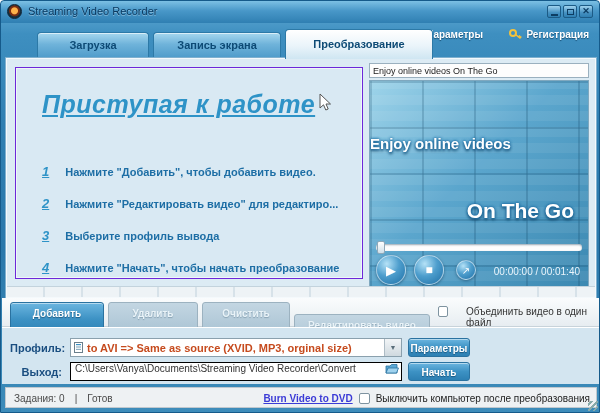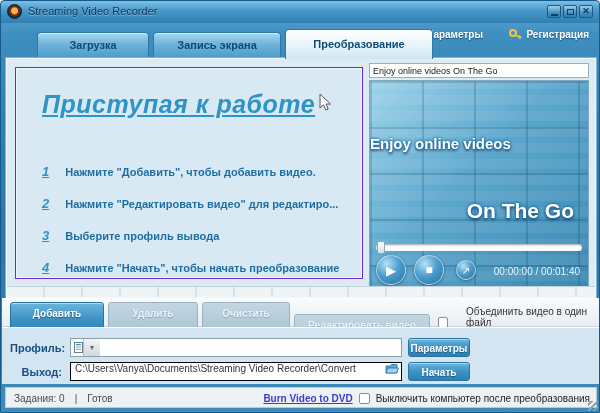--- a/index.html
+++ b/index.html
@@ -84,21 +84,21 @@
     background:linear-gradient(180deg,#fafcfd 0%,#e7edf1 100%); border-bottom:1px solid #c8d3da; }
   .tb-btn { position:absolute; top:4px; height:34px; border-radius:3px; font-size:10px; font-weight:bold;
     text-align:center; padding-top:5px; }
   .tb-on { background:linear-gradient(180deg,#6cb6e0 0%,#3d92c4 50%,#2d80b3 100%); border:1px solid #2a72a0;
     color:#fff; text-shadow:0 1px 1px rgba(0,40,70,.5); box-shadow:inset 0 1px 0 rgba(255,255,255,.5); }
   .tb-off { background:linear-gradient(180deg,#c3d6e2 0%,#a8c2d2 100%); border:1px solid #9cb2c0;
     color:#e9f3f8; text-shadow:0 1px 1px rgba(90,120,140,.5); }
   .b-add{ left:8px; width:94px; } .b-del{ left:106px; width:90px; } .b-clr{ left:200px; width:88px; }
   .b-edit{ left:292px; width:136px;margin-top:12px; }
   .checkbox { width:11px; height:11px; background:#fff; border:1px solid #7e93a0; border-radius:2px; display:inline-block; }
-  .merge { position:absolute; left:436px; top:8px; display:flex; align-items:flex-end; gap:18px; font-size:10px; color:#333; }
+  .merge { position:absolute; left:436px; top:8px; display:flex; align-items:flex-start; gap:18px; font-size:10px; color:#333; }
   
   .lower { position:absolute; left:1px; top:326px; width:598px; height:57px; background:#d3e5f0; border-top:1px solid #fff; }
   .fld-label { position:absolute; width:52px; text-align:right; font-size:11px; font-weight:bold; color:#1a4e80; }
   .l1 { left:8px; top:14px; } .l2 { left:8px; top:38px; }
   .combo { position:absolute; left:68px; top:10px; width:332px; height:19px; background:#fff; border:1px solid #8aa0ad;
     display:flex; align-items:center; }
   .combo-text { flex:1; font-size:11px; font-weight:bold; color:#c64b1e; padding-left:4px; white-space:nowrap; overflow:hidden; }
   .combo-arrow { width:17px; height:17px; background:linear-gradient(180deg,#f2f5f7,#cfd9df); border-left:1px solid #aebcc5;
     font-size:7px; color:#5a6e7a; display:flex; align-items:center; justify-content:center; }
   .pathbox { position:absolute; left:68px; top:34px; width:332px; height:19px; background:#fff; border:1px solid #000000;
@@ -226,20 +226,21 @@
 
   <div class="lower">
     <div class="fld-label l1">Профиль:</div>
     <div class="combo">
       <svg class="file-icon" width="9" height="11" viewBox="0 0 9 11">
         <rect x="0.5" y="0.5" width="8" height="10" fill="#fff" stroke="#6a7f8c"></rect>
         <rect x="2" y="2" width="5" height="1.2" fill="#3d92c4"></rect>
           <rect x="2" y="4.4" width="5" height="1.2" fill="#8fb0c2"></rect>
         <rect x="2" y="6.8" width="5" height="1.2" fill="#8fb0c2"></rect>
       </svg>
+      <span class="combo-text">to AVI =&gt; Same as source (XVID, MP3, orginal size)</span>
       <span class="combo-arrow">▼</span>
     </div>
     <div class="mini-btn m-params">Параметры</div>
 
     <div class="fld-label l2">Выход:</div>
     <div class="pathbox">
       <input type="text" value="C:\Users\Vanya\Documents\Streaming Video Recorder\Convert" style="">
       <svg width="14" height="12" viewBox="0 0 14 12" style="margin-right:2px;">
         <path d="M1 3 L5 3 L6.5 1.5 L12 1.5 L12 10 L1 10 Z" fill="#5aa7d4" stroke="#2a72a0" stroke-width="0.8"></path>
         <path d="M1 10 L3 5 L13.5 5 L11.5 10 Z" fill="#9fd2ee" stroke="#2a72a0" stroke-width="0.8"></path>

